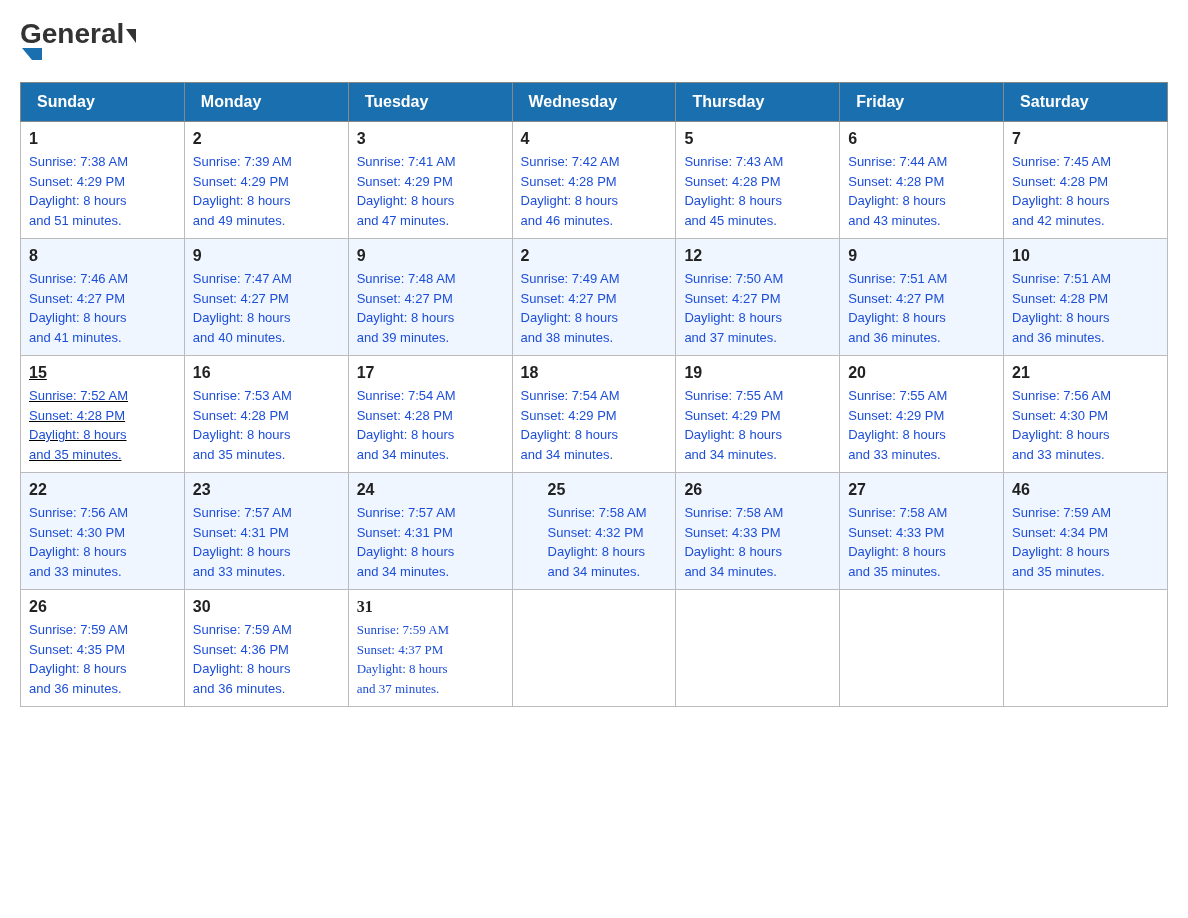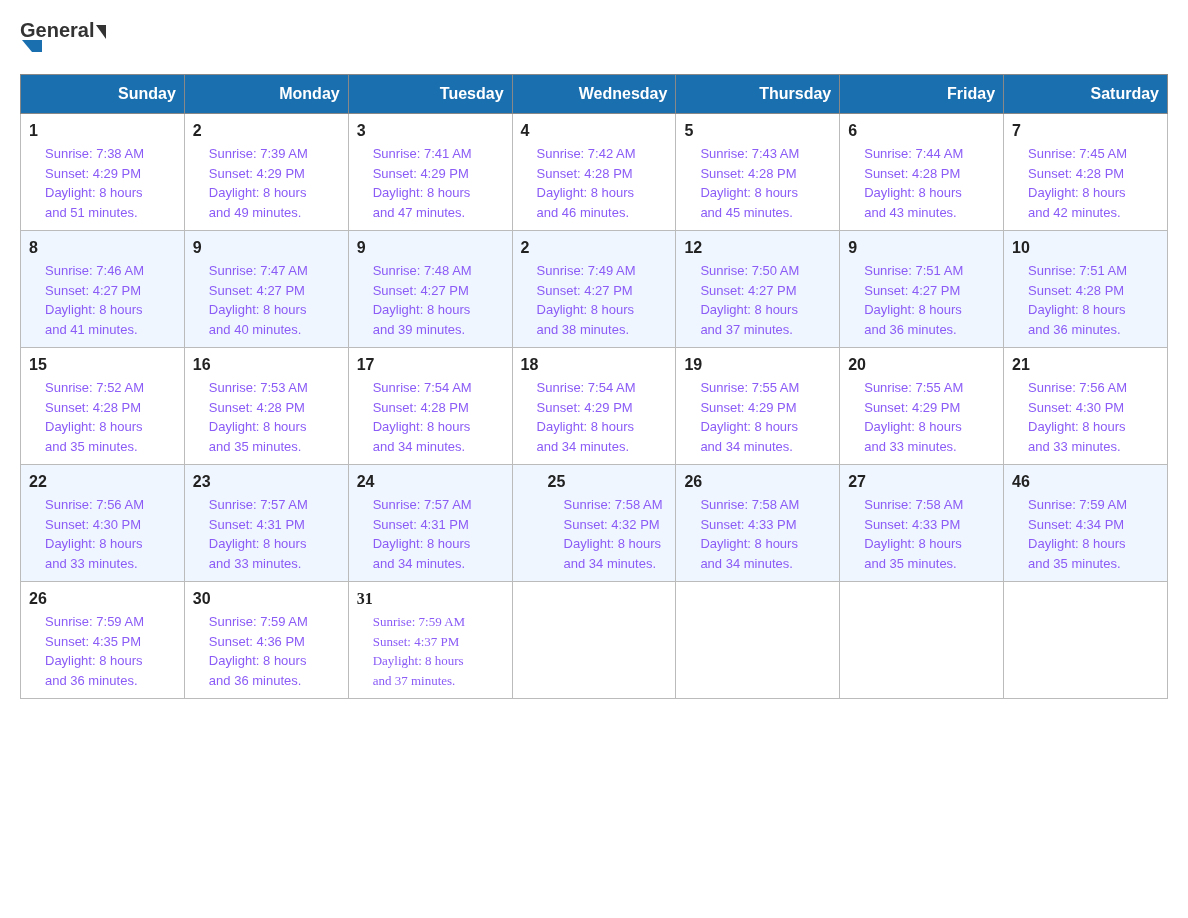--- a/index.html
+++ b/index.html
@@ -15,21 +15,21 @@
       justify-content: space-between;
       align-items: flex-start;
       margin-bottom: 20px;
     }
     .logo {
       display: flex;
       flex-direction: column;
       align-items: flex-start;
     }
     .logo-general {
-      font-size: 20px;
+      font-size: 28px;
       font-weight: bold;
       color: #333;
       line-height: 1;
     }
     .logo-blue {
       font-size: 28px;
       font-weight: bold;
       color: #1a6faf;
       line-height: 1;
       display: flex;
@@ -61,22 +61,22 @@
     .calendar {
       width: 100%;
       border-collapse: collapse;
       border: 1px solid #aaa;
     }
     .calendar th {
       background-color: #1a6faf;
       color: #fff;
       font-size: 16px;
       font-weight: bold;
-      padding: 10px 8px;
-      text-align: right;
+      padding: 10px 16px;
+      text-align: left;
       border: 1px solid #888;
     }
     .calendar td {
       vertical-align: top;
       padding: 8px;
       border: 1px solid #bbb;
       width: 14.28%;
       min-height: 110px;
     }
     .calendar tr:nth-child(even) td {
@@ -86,23 +86,22 @@
       background-color: #fff;
     }
     .day-number {
       font-size: 16px;
       font-weight: bold;
       color: #222;
       margin-bottom: 4px;
     }
     .day-info {
       font-size: 13px;
-      color: #8b5cf6;
+      color: #1d4ed8;
       line-height: 1.5;
-      margin-left: 16px;
     }
     .empty-cell {
       background-color: #fff;
     }
   </style>
 </head>
 <body>
 
 <div class="header">
   <div class="logo">
@@ -185,21 +184,21 @@
         <td style="background-color: rgb(240, 246, 255);">
           <div class="day-number">9</div>
           <div class="day-info">Sunrise: 7:51 AM<br>Sunset: 4:27 PM<br>Daylight: 8 hours<br>and 36 minutes.</div>
         </td>
         <td style="background-color: rgb(240, 246, 255);">
           <div class="day-number">10</div>
           <div class="day-info">Sunrise: 7:51 AM<br>Sunset: 4:28 PM<br>Daylight: 8 hours<br>and 36 minutes.</div>
         </td>
       </tr>
       <tr style="background-color: rgb(255, 255, 255);">
-        <td style="background-color: rgb(255, 255, 255);">
+        <td style="background-color: rgb(255, 255, 255); text-decoration: underline;">
           <div class="day-number">15</div>
           <div class="day-info">Sunrise: 7:52 AM<br>Sunset: 4:28 PM<br>Daylight: 8 hours<br>and 35 minutes.</div>
         </td>
         <td style="background-color: rgb(255, 255, 255);">
           <div class="day-number">16</div>
           <div class="day-info">Sunrise: 7:53 AM<br>Sunset: 4:28 PM<br>Daylight: 8 hours<br>and 35 minutes.</div>
         </td>
         <td style="background-color: rgb(255, 255, 255);">
           <div class="day-number">17</div>
           <div class="day-info">Sunrise: 7:54 AM<br>Sunset: 4:28 PM<br>Daylight: 8 hours<br>and 34 minutes.</div>

